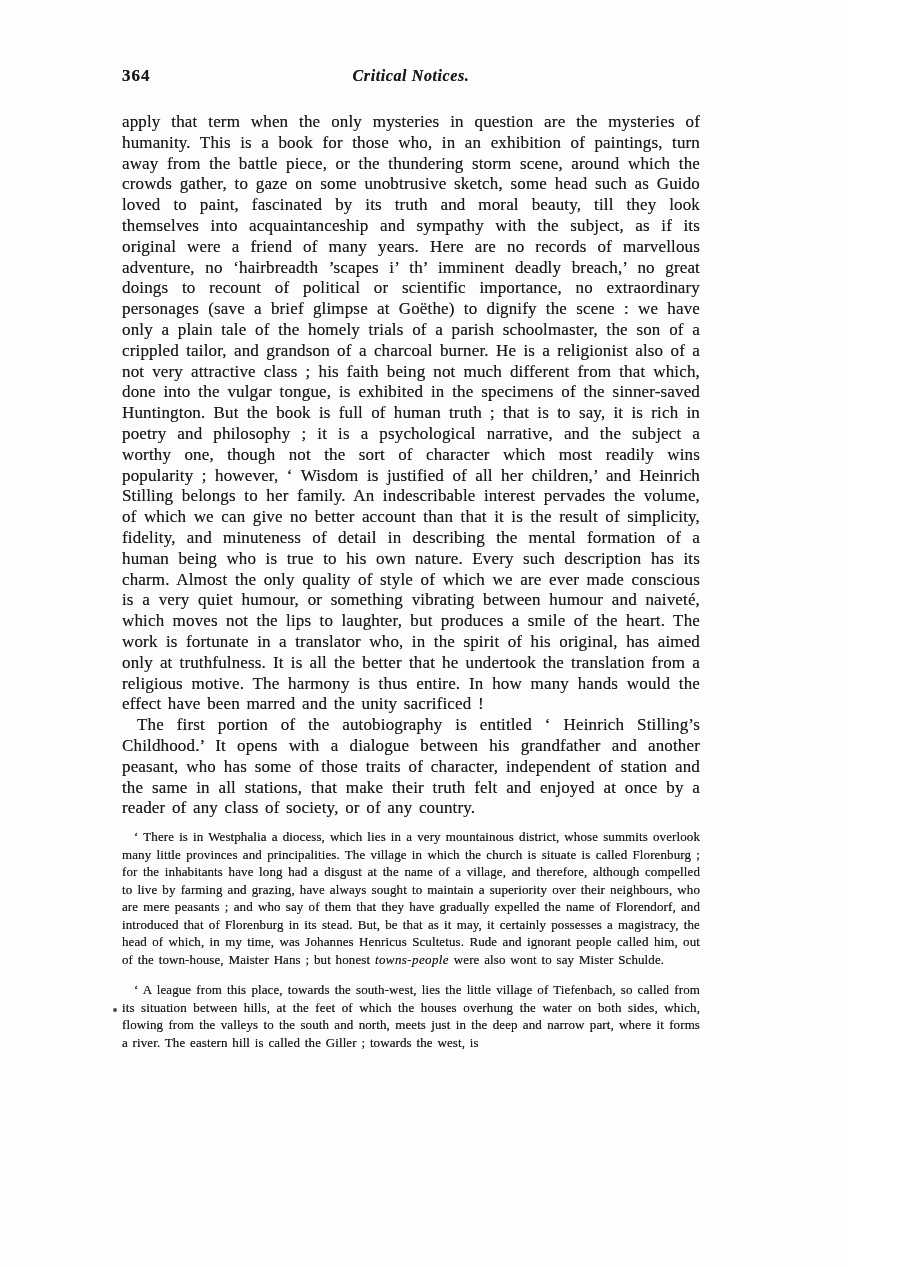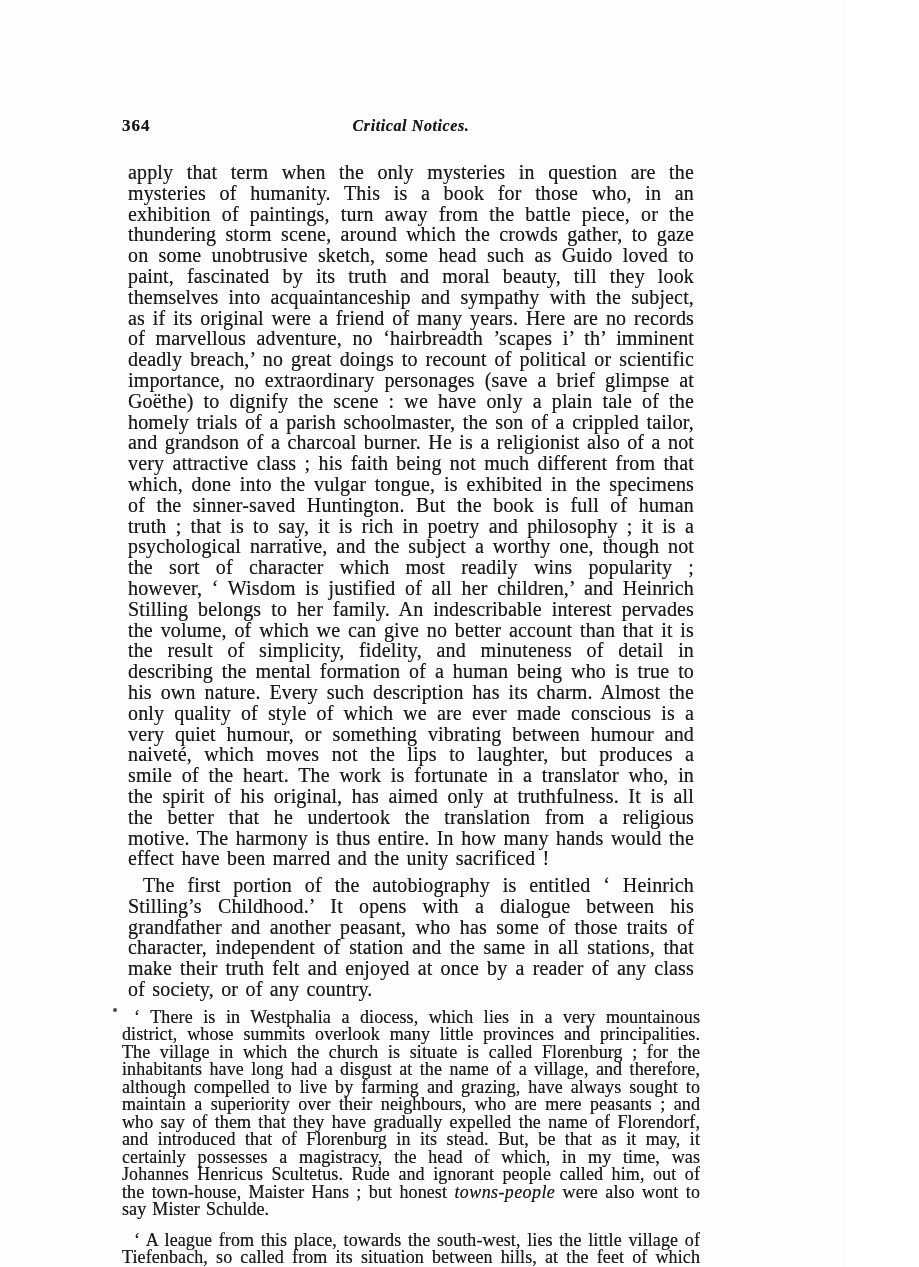--- a/index.html
+++ b/index.html
@@ -6,21 +6,21 @@
     margin: 0;
     padding: 0;
     background: #ffffff;
   }
   .page {
     position: relative;
     width: 846px;
     height: 1267px;
     box-sizing: border-box;
     background: #fdfdfb;
-    padding: 116px 146px 0 122px;
+    padding: 66px 146px 0 122px;
     font-family: "Liberation Serif", "DejaVu Serif", serif;
     color: #1a1a1a;
     overflow: hidden;
   }
   .running-head {
     display: grid;
     grid-template-columns: 1fr auto 1fr;
     align-items: baseline;
     margin-bottom: 26px;
   }
@@ -33,38 +33,38 @@
   }
   .head-title {
     font-size: 16px;
     font-weight: bold;
     font-style: italic;
     letter-spacing: 0.6px;
     justify-self: center;
     text-shadow: 0 0 0.6px rgba(10,10,10,0.7);
   }
   .body-text p {
-    margin: 6px;
-    font-size: 20px;
+    margin: 0;
+    font-size: 17px;
     line-height: 20.8px;
     text-align: justify;
     word-spacing: 2.2px;
     letter-spacing: 0.15px;
     text-shadow: 0 0 0.55px rgba(15,15,15,0.6);
   }
   .body-text p.indented {
     text-indent: 15px;
     font-family: Liberation Serif, serif;
   }
   .excerpt {
     margin-top: 9px;
   }
   .excerpt p {
     margin: 0;
-    font-size: 18px;
+    font-size: 13px;
     line-height: 17.5px;
     text-align: justify;
     word-spacing: 1.4px;
     letter-spacing: 0.1px;
     text-indent: 12px;
     text-shadow: 0 0 0.55px rgba(15,15,15,0.65);
   }
   .excerpt p + p {
     margin-top: 13px;
   }

